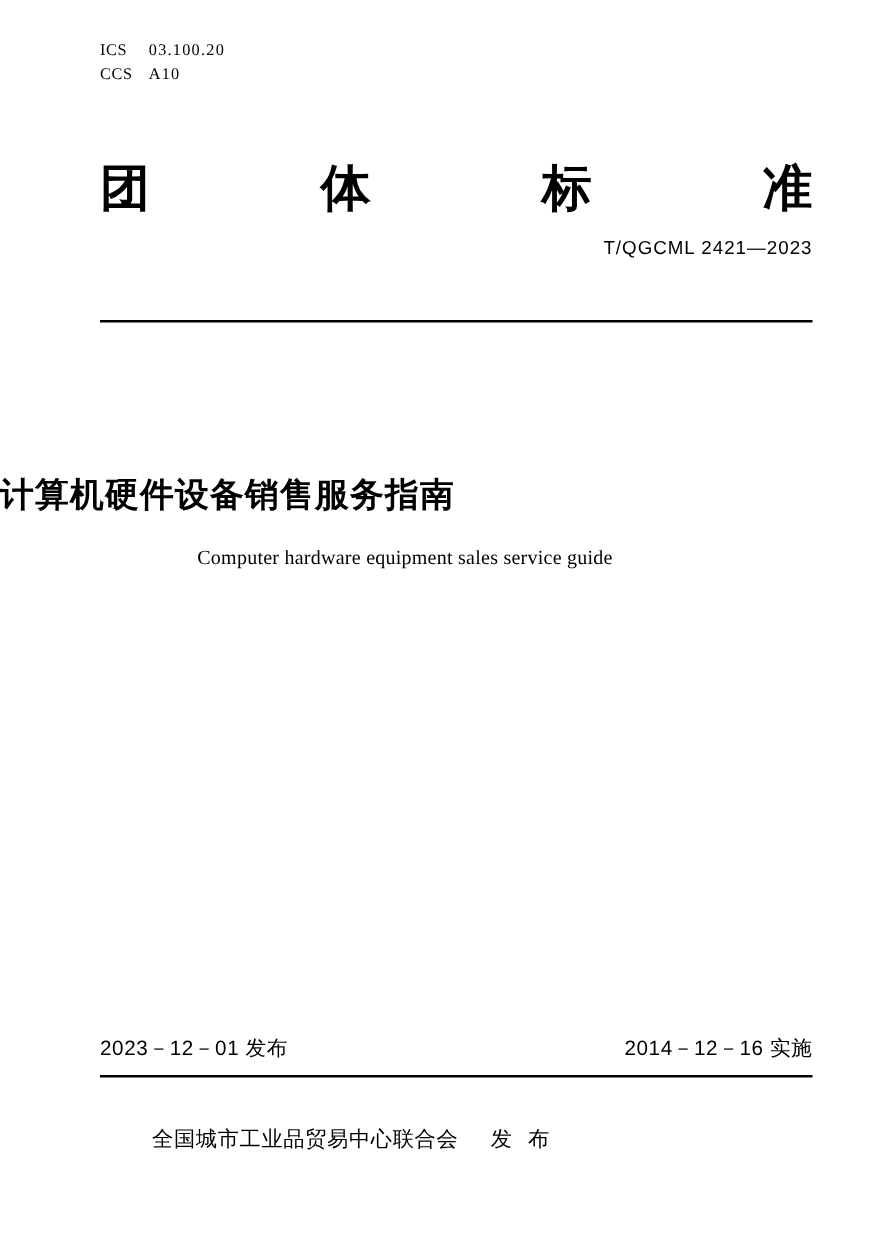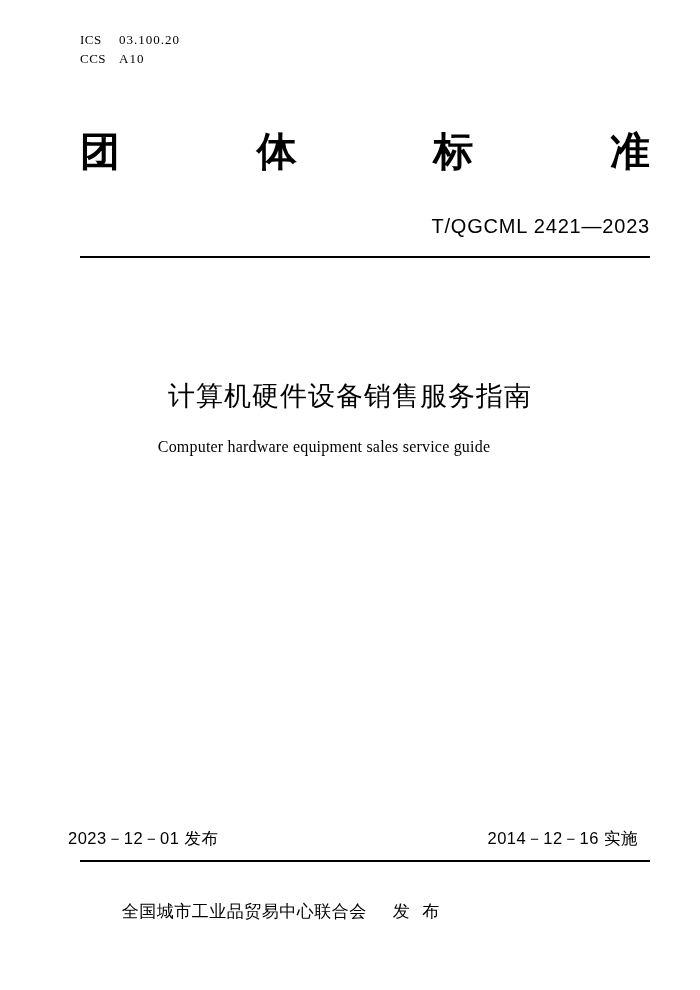--- a/index.html
+++ b/index.html
@@ -66,62 +66,60 @@
   }
 
   
   .std-no {
     position: absolute;
     right: 50px;
     top: 190px;
     width: 560px;
     text-align: right;
     font-family: "Liberation Sans", sans-serif;
-    font-size: 20px;
+    font-size: 15px;
     letter-spacing: 0.8px;
-    margin-top: 25px;
   }
 
   
   .rule-top {
     position: absolute;
     left: 80px;
     top: 256px;
     width: 570px;
     height: 2px;
     background: #000000;
   }
 
   
   .doc-title {
     position: absolute;
     left: 0;
     top: 378px;
     width: 700px;
-    text-align: center;
     font-family: "Liberation Sans", sans-serif;
-    font-weight: normal;
+    font-weight: bold;
     font-size: 27px;
     letter-spacing: 1px;
   }
   .doc-subtitle {
     position: absolute;
     left: 0;
     top: 438px;
     width: 648px;
     text-align: center;
     font-family: "Liberation Serif", serif;
     font-size: 16px;
     letter-spacing: 0.2px;
   }
 
   
   .dates {
     position: absolute;
-    left: 68px;
+    left: 80px;
     top: 828px;
     width: 570px;
     display: flex;
     justify-content: space-between;
     font-family: "Liberation Sans", sans-serif;
     font-size: 16.5px;
     letter-spacing: 0.5px;
   }
 
   

